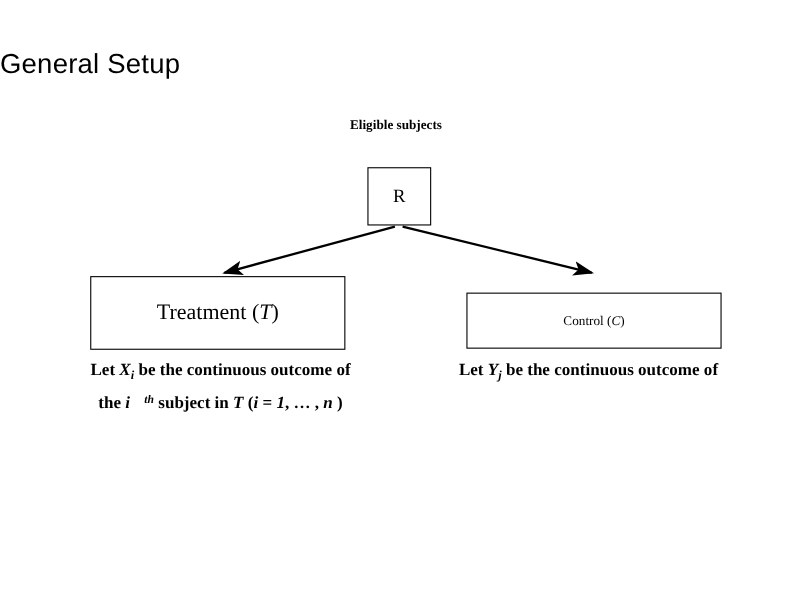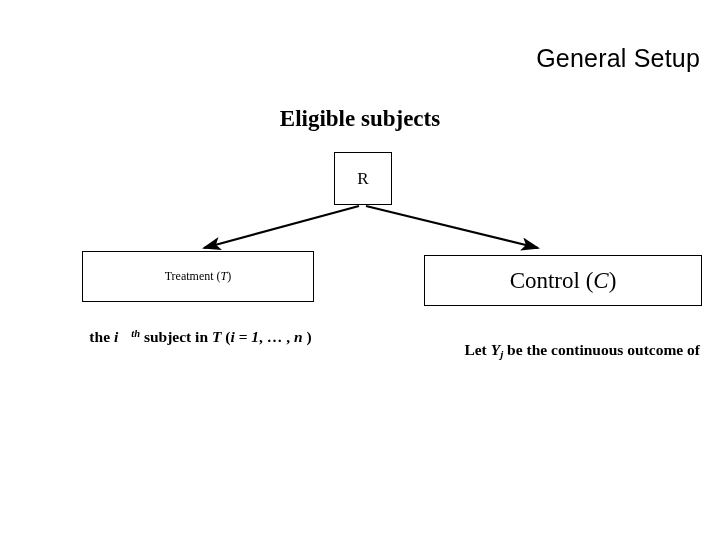--- a/index.html
+++ b/index.html
@@ -18,36 +18,36 @@
     position: relative;
     width: 720px;
     height: 540px;
     background: #ffffff;
   }
   #slide-title {
     position: absolute;
     left: 0;
     top: 44px;
     width: 700px;
-    text-align: right;
+    text-align: left;
     font-family: "Liberation Sans", sans-serif;
     font-size: 25px;
     font-weight: normal;
     letter-spacing: 0.2px;
     color: #000000;
     white-space: nowrap;
   }
   #eligible-subjects {
     position: absolute;
     left: 0;
     top: 106px;
     width: 720px;
     text-align: center;
     font-family: "Liberation Serif", serif;
-    font-size: 23px;
+    font-size: 12px;
     font-weight: bold;
     color: #000000;
     white-space: nowrap;
   }
   .flow-box {
     position: absolute;
     box-sizing: border-box;
     border: 1.3px solid #000000;
     background: #ffffff;
     display: flex;
@@ -59,29 +59,29 @@
     left: 334px;
     top: 152px;
     width: 58px;
     height: 53px;
     font-size: 17px;
   }
   #box-treatment {
     left: 82px;
     top: 251px;
     width: 232px;
-    height: 51px;
-    font-size: 12px;
+    height: 67px;
+    font-size: 20px;
   }
   #box-control {
     left: 424px;
-    top: 255px;
-    width: 278px;
+    top: 266px;
+    width: 232px;
     height: 51px;
-    font-size: 23px;
+    font-size: 12px;
   }
   .box-label {
     white-space: nowrap;
   }
   .sym {
     font-style: italic;
   }
   #arrows {
     position: absolute;
     left: 0;
@@ -99,23 +99,22 @@
     white-space: nowrap;
     text-align: center;
   }
   #caption-treatment {
     left: 28px;
     top: 328px;
     width: 345px;
   }
   #caption-control {
     left: 370px;
-    top: 341px;
+    top: 328px;
     width: 330px;
-    text-align: right;
   }
   .caption-line-1 {
     display: block;
     margin-bottom: 11px;
   }
   .caption-line-2 {
     display: block;
   }
   sub.idx {
     font-style: italic;
@@ -154,20 +153,21 @@
 
   <div class="flow-box" id="box-treatment">
     <span class="box-label"><span>Treatment (</span><span class="sym">T</span><span>)</span></span>
   </div>
 
   <div class="flow-box" id="box-control">
     <span class="box-label"><span>Control (</span><span class="sym">C</span><span>)</span></span>
   </div>
 
   <div class="caption-col" id="caption-treatment">
+    <span class="caption-line-1"><span>Let </span><span class="sym">X</span><sub class="idx">i</sub><span> be the continuous outcome of</span></span>
     <span class="caption-line-2"><span>the </span><span class="sym">i</span><sup class="ord">th</sup><span> subject in </span><span class="sym">T</span><span> (</span><span class="sym">i</span><span> = </span><span class="sym">1</span><span>, … , </span><span class="sym">n</span><span> )</span></span>
   </div>
 
   <div class="caption-col" id="caption-control">
     <span class="caption-line-1"><span>Let </span><span class="sym">Y</span><sub class="idx">j</sub><span> be the continuous outcome of</span></span>
   </div>
 
 </div>
 
 </body></html>

